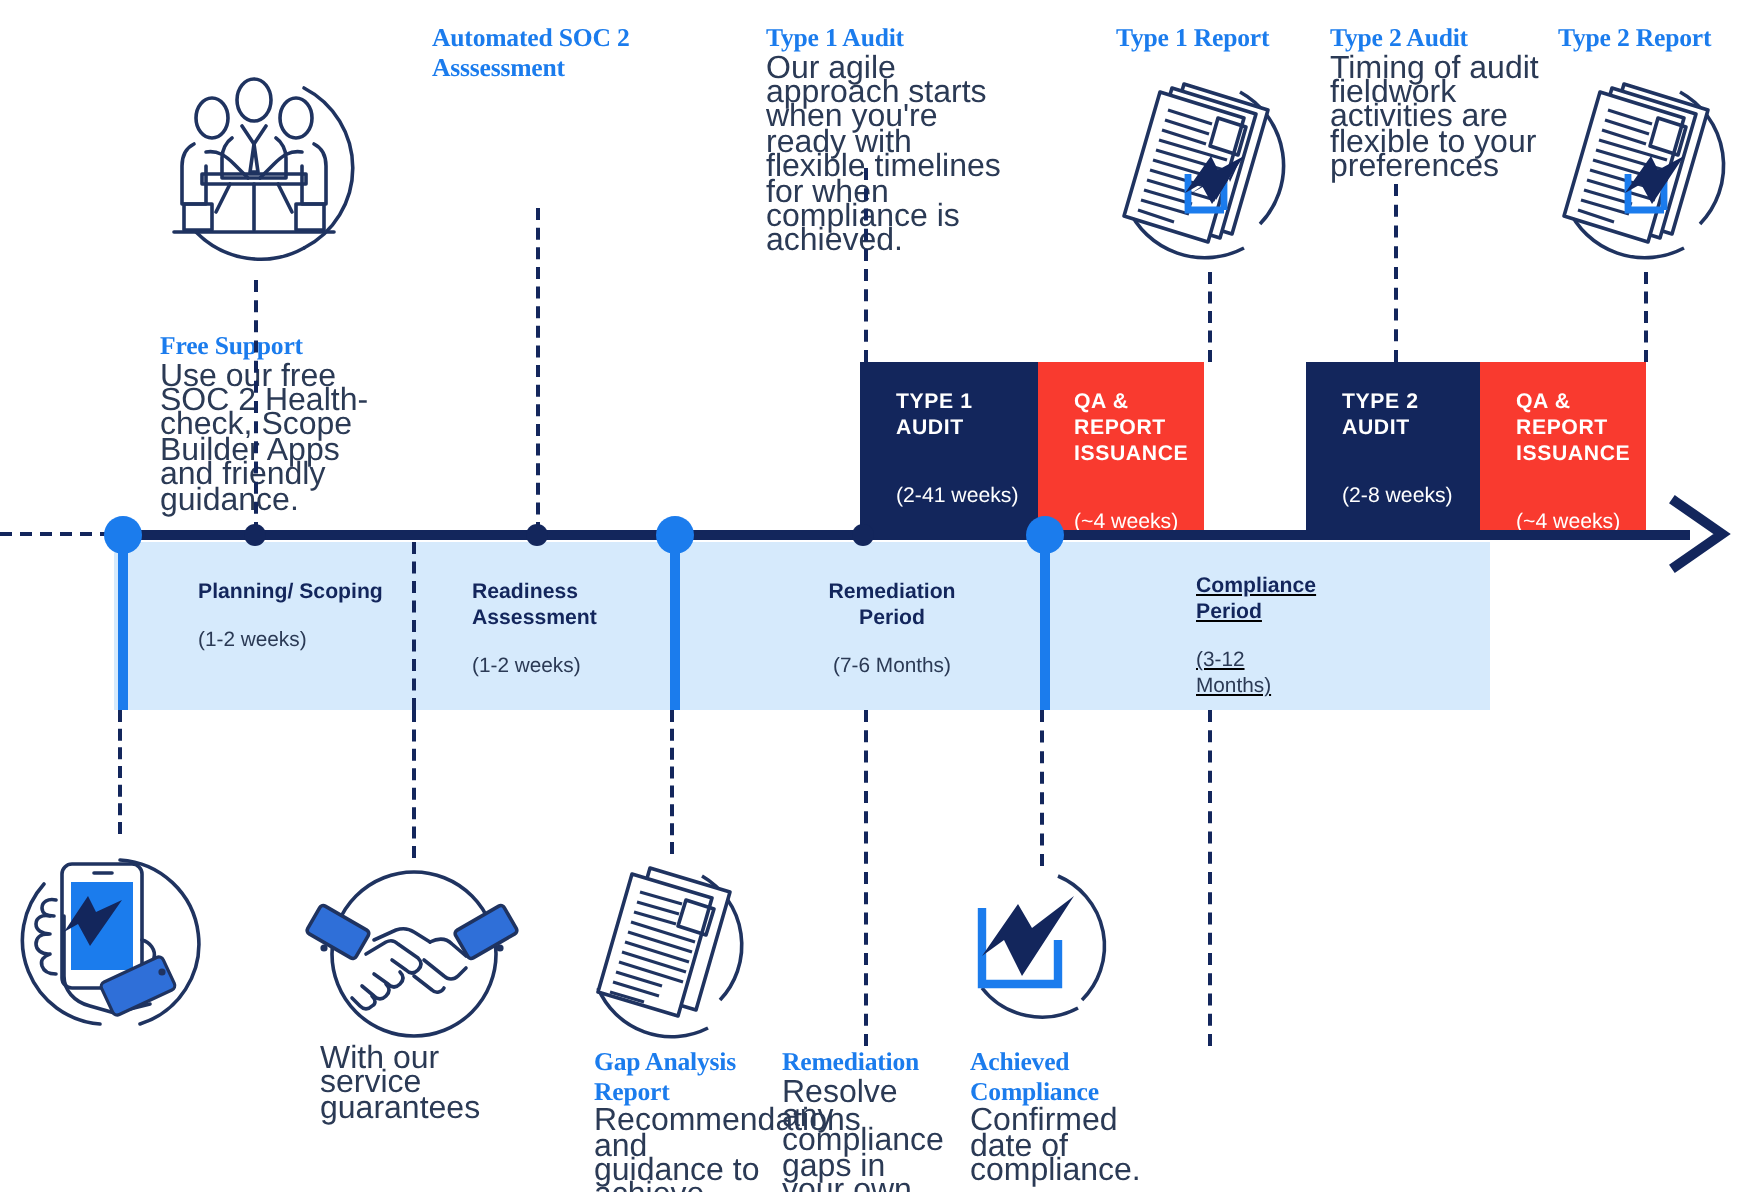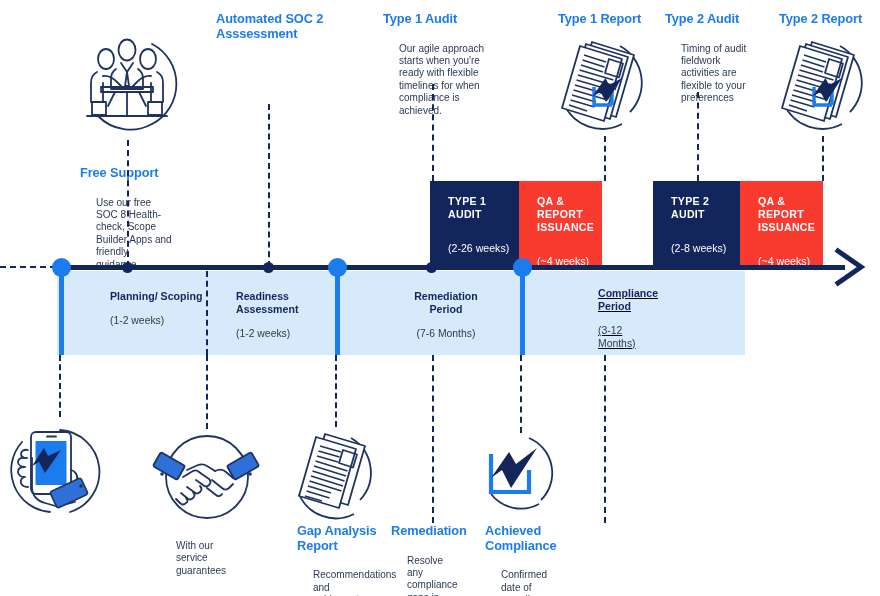--- a/index.html
+++ b/index.html
@@ -17,26 +17,27 @@
 
   
   .blk{position:absolute;}
   .blk .ttl{
     color:#1b7ced;
     font-weight:bold;
     font-size:12.8px;
     line-height:14.6px;
     letter-spacing:-0.1px;
     margin:0 0 2px 0;
+    font-family:Liberation Serif, serif;
   }
   .blk .bdy{
     color:#2b3a55;
-    font-size:10px;
+    font-size:16px;
     line-height:12.4px;
-    margin:16px;
+    margin:0;
   }
 
   
   .axis{
     position:absolute;
     background:#13265c;
     height:5px;
   }
   .axis-dash{
     position:absolute;
@@ -99,21 +100,21 @@
   .icon{position:absolute;}
   svg{display:block;overflow:visible;}
 </style>
 </head>
 <body>
 
 <div id="stage">
 
   <div class="blk" style="left:80px;top:166px;width:108px;">
     <div class="ttl">Free Support</div>
-    <div class="bdy">Use our free SOC 8 Health-check, Scope Builder Apps and friendly guidance.</div>
+    <div class="bdy">Use our free SOC 2 Health-check, Scope Builder Apps and friendly guidance.</div>
   </div>
 
   <div class="blk" style="left:216px;top:12px;width:122px;">
     <div class="ttl">Automated SOC 2 Asssessment</div>
   </div>
 
   <div class="blk" style="left:383px;top:12px;width:118px;">
     <div class="ttl">Type 1 Audit</div>
     <div class="bdy">Our agile approach starts when you're ready with flexible timelines for when compliance is achieved.</div>
   </div>
@@ -231,38 +232,38 @@
 
   <div class="vdash" style="left:127px;top:140px;height:127px;"></div>
   <div class="vdash" style="left:268px;top:104px;height:163px;"></div>
   <div class="vdash" style="left:432px;top:84px;height:97px;"></div>
   <div class="vdash" style="left:604px;top:136px;height:45px;"></div>
   <div class="vdash" style="left:697px;top:92px;height:89px;"></div>
   <div class="vdash" style="left:822px;top:136px;height:45px;"></div>
 
   <div class="abox navy" style="left:430px;top:181px;width:89px;height:86px;">
     <div class="nm">TYPE 1 AUDIT</div>
-    <div class="dur">(2-26 weeks)</div>
+    <div class="dur">(2-41 weeks)</div>
   </div>
   <div class="abox red" style="left:519px;top:181px;width:83px;height:86px;">
     <div class="nm">QA &amp; REPORT ISSUANCE</div>
     <div class="dur">(~4 weeks)</div>
   </div>
   <div class="abox navy" style="left:653px;top:181px;width:87px;height:86px;">
     <div class="nm">TYPE 2 AUDIT</div>
     <div class="dur">(2-8 weeks)</div>
   </div>
   <div class="abox red" style="left:740px;top:181px;width:83px;height:86px;">
     <div class="nm">QA &amp; REPORT ISSUANCE</div>
     <div class="dur">(~4 weeks)</div>
   </div>
 
   <div class="band" style="left:57px;top:271px;width:688px;height:84px;"></div>
 
-  <div class="band-label" style="left:99px;top:290px;width:96px;margin-left:11px;">
+  <div class="band-label" style="left:99px;top:290px;width:96px;">
     <div class="nm">Planning/ Scoping</div>
     <div class="dur">(1-2 weeks)</div>
   </div>
   <div class="band-label" style="left:236px;top:290px;width:96px;">
     <div class="nm">Readiness Assessment</div>
     <div class="dur">(1-2 weeks)</div>
   </div>
   <div class="band-label" style="left:398px;top:290px;width:96px;text-align:center;">
     <div class="nm">Remediation Period</div>
     <div class="dur">(7-6 Months)</div>

